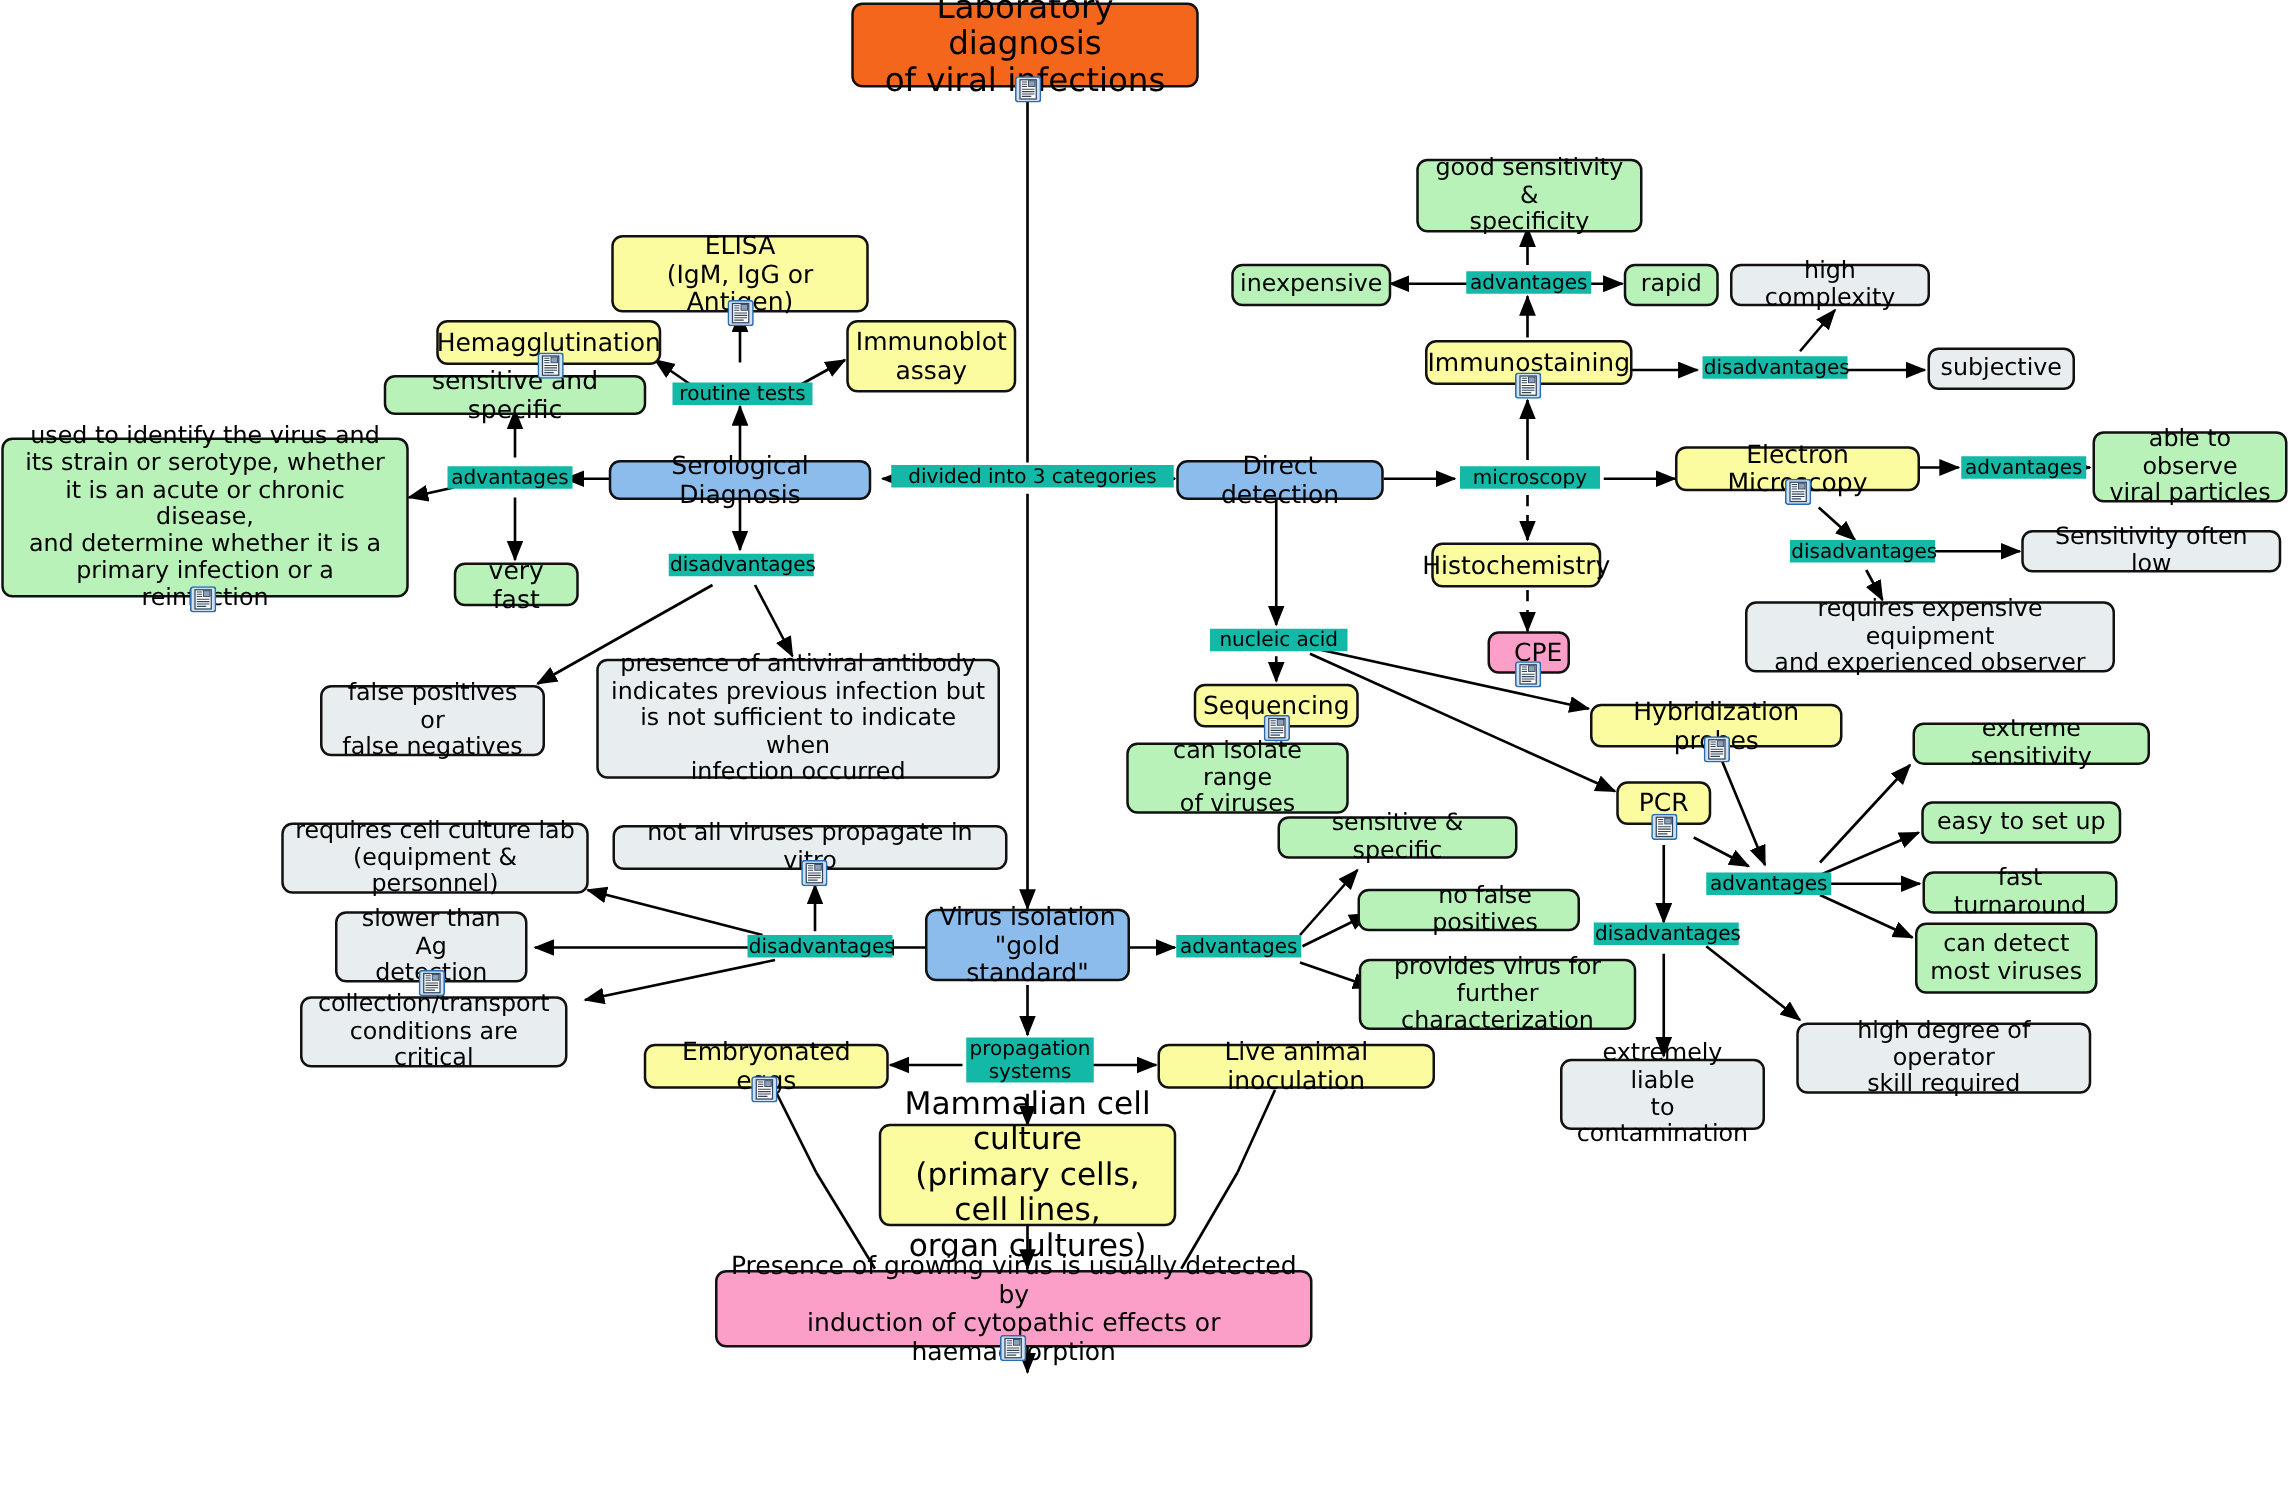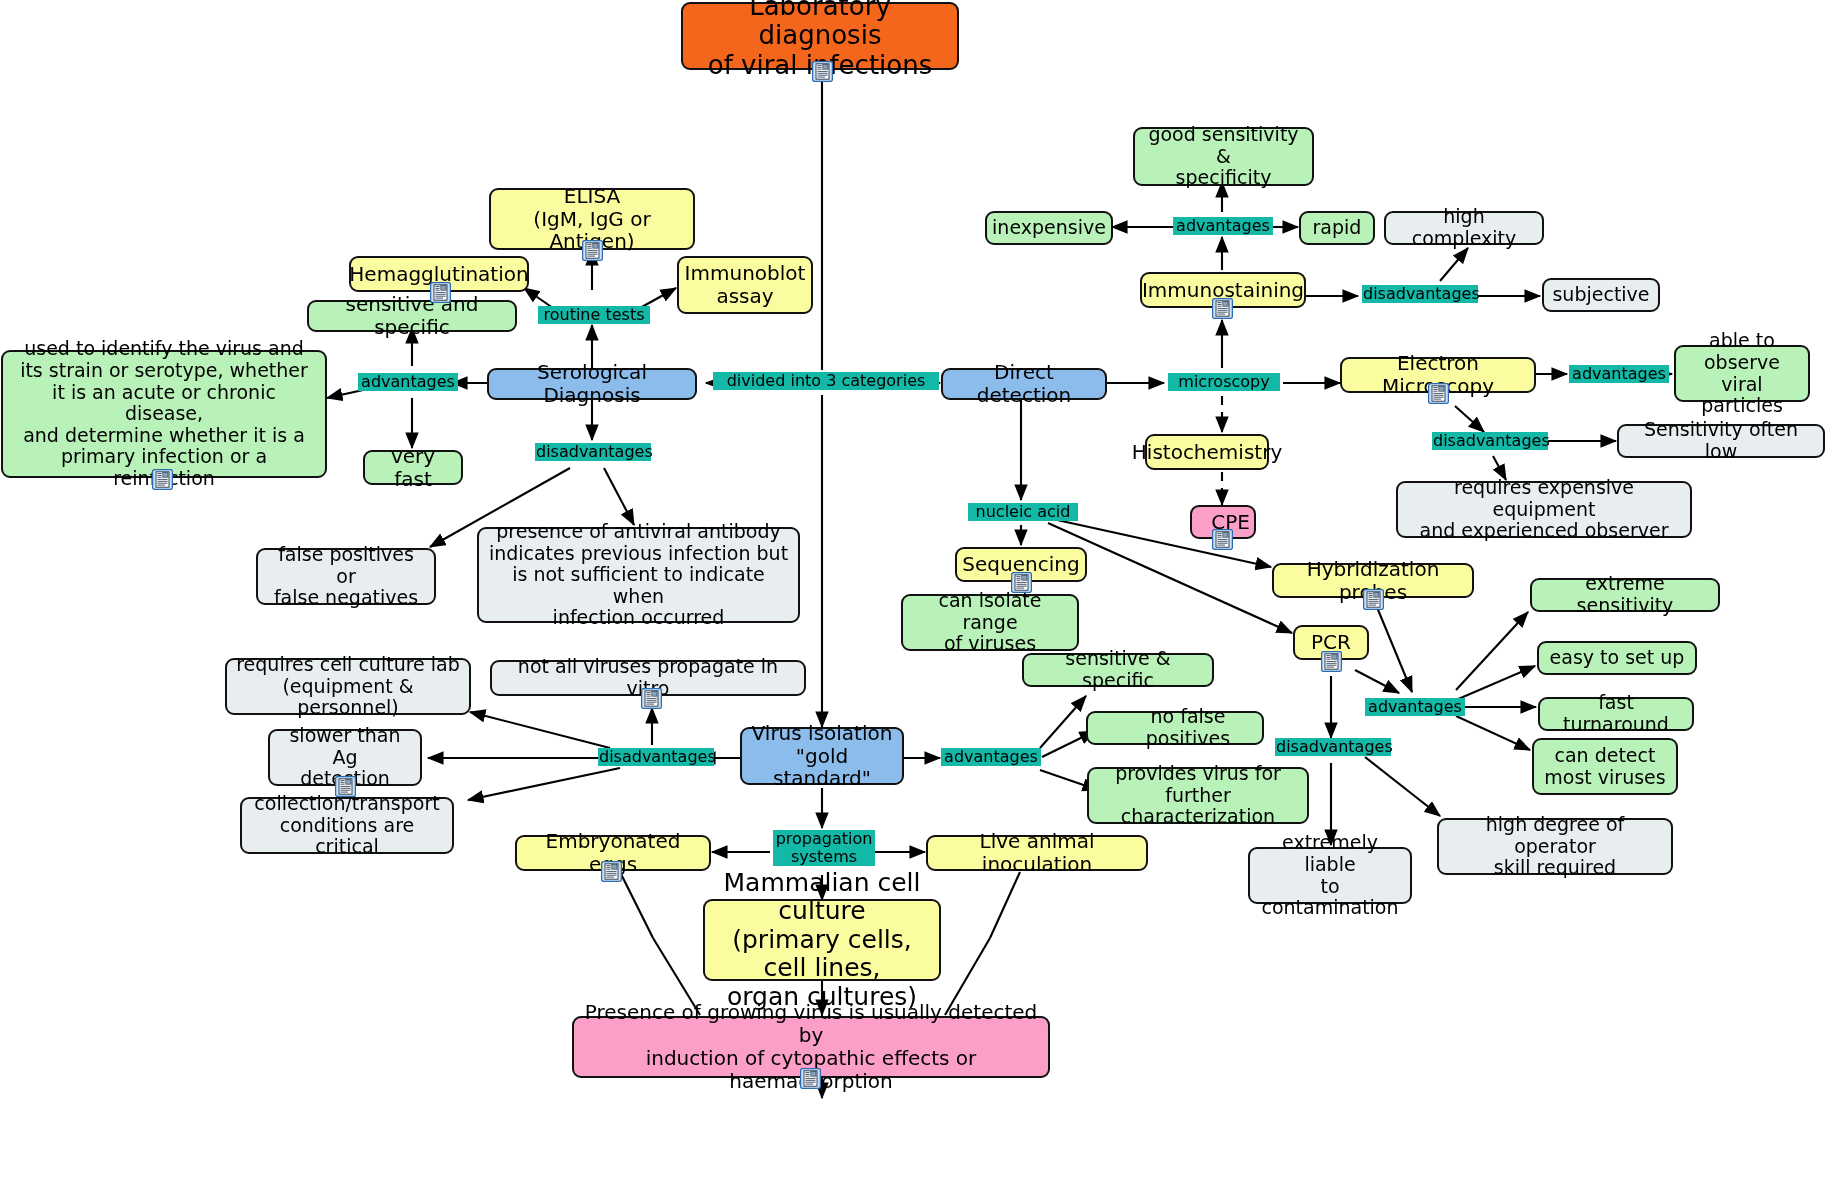--- a/index.html
+++ b/index.html
@@ -254,29 +254,29 @@
   <div class="node n-green" style="left:1299px; top:211px; width:76px; height:34px; font-size:19px;">rapid</div>
 
   <div class="node n-gray" style="left:1384px; top:211px; width:160px; height:34px; font-size:19px;">high complexity</div>
 
   <div class="node n-yellow" style="left:1140px; top:272px; width:166px; height:36px; font-size:20px;">Immunostaining</div>
 
   <div class="node n-gray" style="left:1542px; top:278px; width:118px; height:34px; font-size:19px;">subjective</div>
 
   <div class="node n-yellow" style="left:1340px; top:357px; width:196px; height:36px; font-size:20px;">Electron Microscopy</div>
 
-  <div class="node n-green" style="left:1674px; top:345px; width:136px; height:57px; font-size:19px;">able to observe
+  <div class="node n-green" style="left:1674px; top:345px; width:156px; height:57px; font-size:19px;">able to observe
 viral particles</div>
 
   <div class="node n-gray" style="left:1617px; top:424px; width:208px; height:34px; font-size:19px;">Sensitivity often low</div>
 
   <div class="node n-gray" style="left:1396px; top:481px; width:296px; height:57px; font-size:19px;">requires expensive equipment
 and experienced observer</div>
 
-  <div class="node n-yellow" style="left:1145px; top:434px; width:124px; height:36px; font-size:20px;">Histochemistry</div>
+  <div class="node n-yellow" style="left:1145px; top:434px; width:136px; height:36px; font-size:20px;">Histochemistry</div>
 
   <div class="node n-pink" style="left:1190px; top:505px; width:66px; height:34px; font-size:20px;padding-left:24px;">CPE</div>
 
   <div class="node n-yellow" style="left:955px; top:547px; width:132px; height:35px; font-size:20px;">Sequencing</div>
 
   <div class="node n-green" style="left:901px; top:594px; width:178px; height:57px; font-size:19px;">can isolate range
 of viruses</div>
 
   <div class="node n-yellow" style="left:1272px; top:563px; width:202px; height:35px; font-size:20px;">Hybridization probes</div>
 

